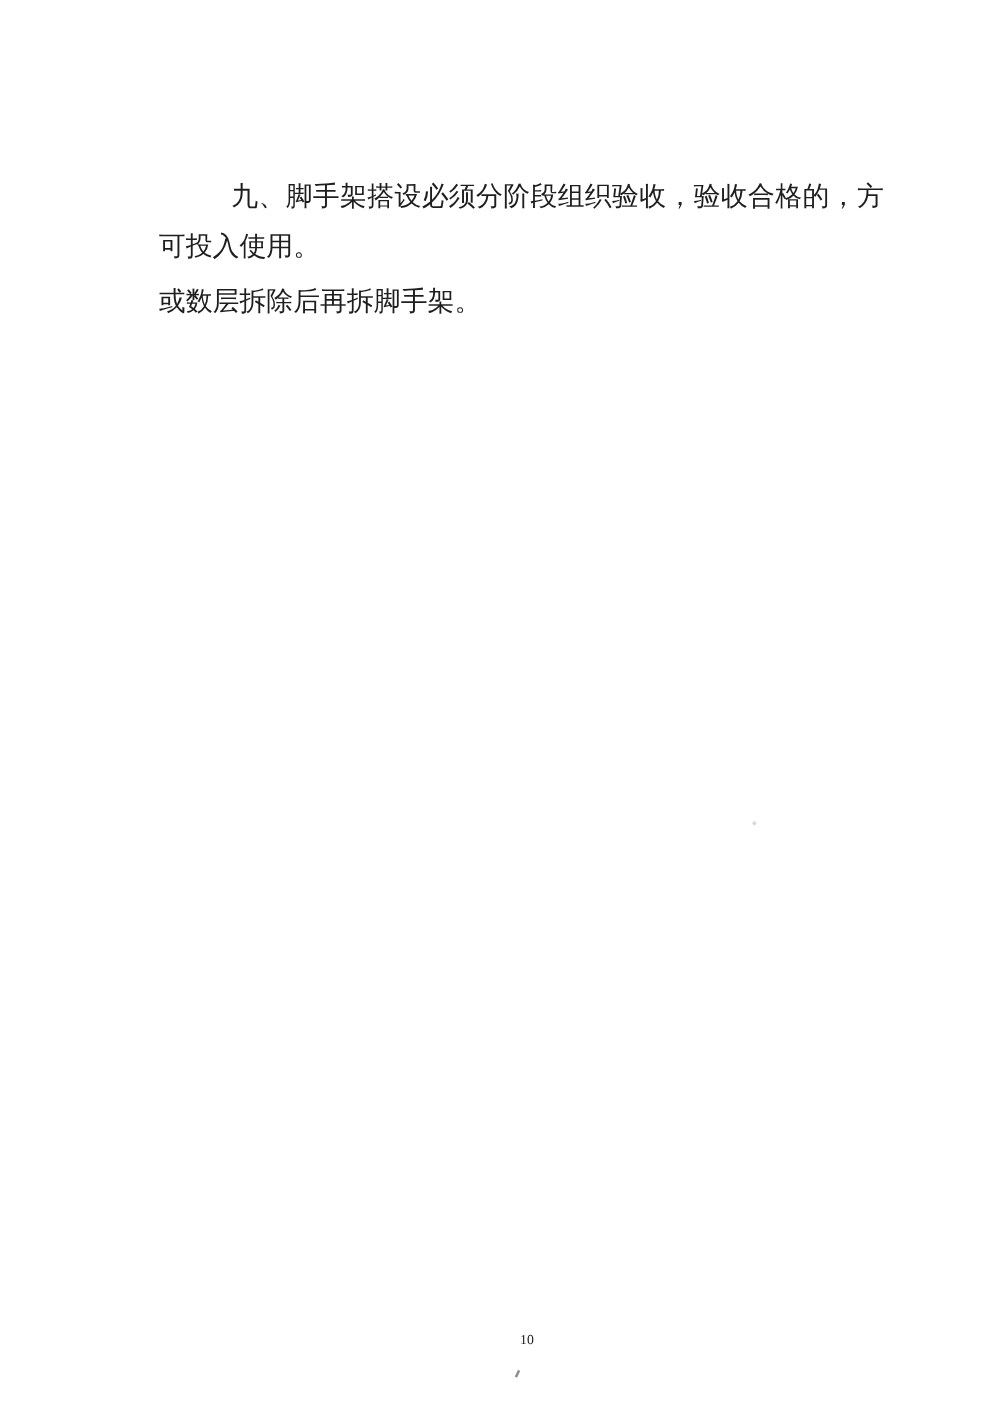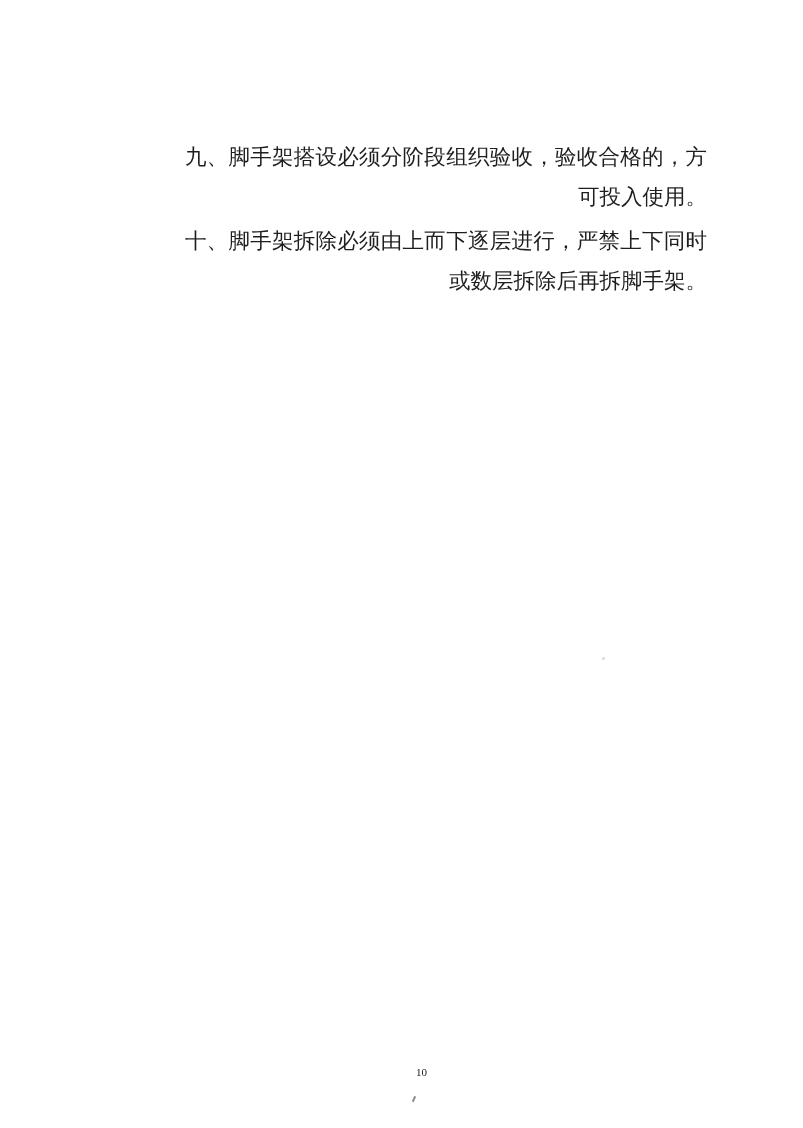--- a/index.html
+++ b/index.html
@@ -30,21 +30,21 @@
   .line {
     display: block;
     height: 40px;
   }
   .line.justify {
     text-align: justify;
     text-align-last: justify;
     text-justify: inter-character;
   }
   .line.indent { padding-left: 58px; }
-  .line.last { text-align: right; }
+  .line.last { text-align: left; }
   .footer {
     position: absolute;
     left: 0;
     top: 1062px;
     width: 100%;
     text-align: center;
   }
   .page-number {
     display: inline-block;
     transform: translateX(20px);
@@ -78,21 +78,20 @@
 <div class="page">
 
   <div class="content">
 
     <p class="para">
       <span class="line justify indent">九、脚手架搭设必须分阶段组织验收，验收合格的，方</span>
       <span class="line last">可投入使用。</span>
     </p>
 
     <p class="para">
-      <span class="line justify indent">十、脚手架拆除必须由上而下逐层进行，严禁上下同时</span>
       <span class="line last">或数层拆除后再拆脚手架。</span>
     </p>
 
   </div>
 
   <div class="footer">
     <span class="page-number">10</span>
   </div>
 
   <span class="artifact artifact-comma"></span>

